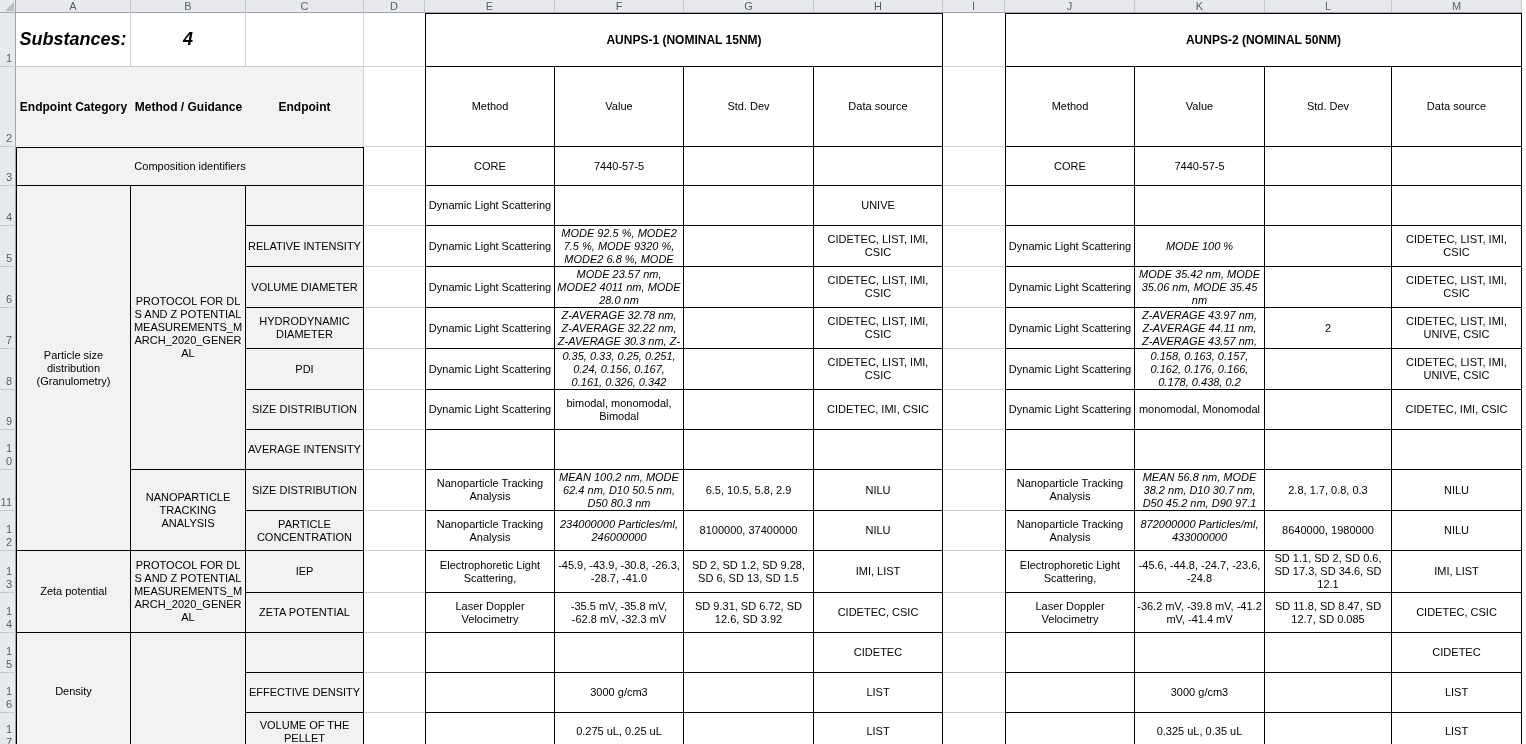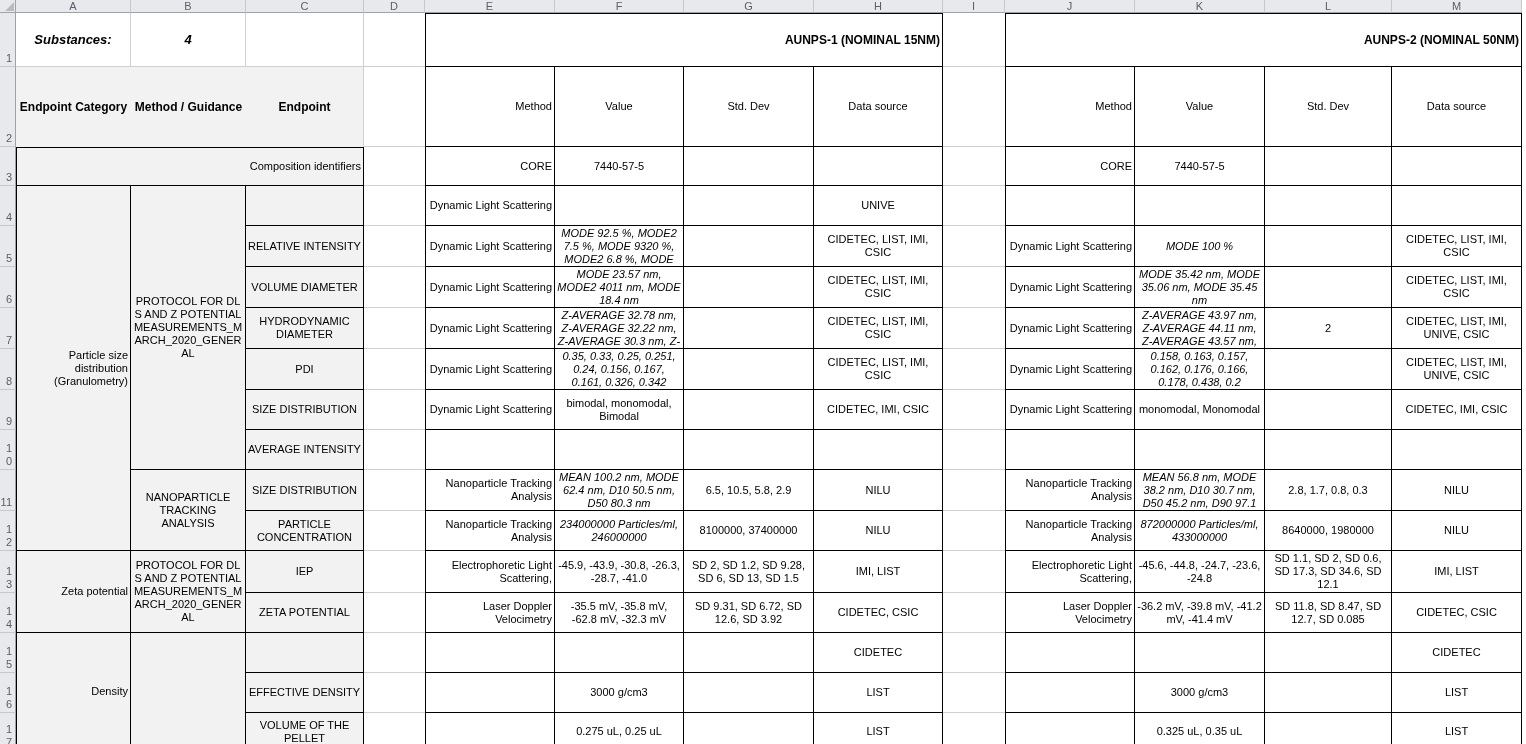--- a/index.html
+++ b/index.html
@@ -11,27 +11,27 @@
   
   td.ch{background:#e7e9ec;border-right:1px solid #c5c8cc;border-bottom:1px solid #9da3ab;
         color:#5a6068;font-size:11px;line-height:12px;padding:0;}
   td.rh{background:#e7e9ec;border-right:1px solid #9da3ab;border-bottom:1px solid #c5c8cc;
         color:#5a6068;text-align:right;padding:0 3px 1px 0;vertical-align:bottom;font-size:11px;}
   td.corner{background:#e7e9ec;border-right:1px solid #9da3ab;border-bottom:1px solid #9da3ab;position:relative;padding:0;}
   .tri{position:absolute;right:1px;bottom:1px;width:0;height:0;
        border-left:9px solid transparent;border-bottom:9px solid #b8bbc0;}
   
   td.k{border-right:1px solid #000;border-bottom:1px solid #000;}
-  td.kl{border-left:1px solid #000;text-align:right;}
+  td.kl{border-left:1px solid #000;}
   td.kt{border-top:1px solid #000;}
   td.nr{border-right:none;}
   td.nb{border-bottom:none;}
   td.g{background:#f2f2f2;}
   td.b{font-weight:bold;font-size:12px;line-height:15px;}
-  td.bi{font-weight:bold;font-style:italic;font-size:13px;}
+  td.bi{font-weight:bold;font-style:italic;font-size:18px;}
   td.brk{word-break:break-all;}
   .cw{max-height:38px;overflow:hidden;font-style:italic;}
   tr.hr0{height:13px;} tr.hr1{height:54px;} tr.hr2{height:80px;} tr.hr3{height:39px;}
   tr.hr40{height:40px;} tr.hr17{height:38px;}
 </style>
 </head>
 <body>
 
 <div>
 <table>
@@ -150,21 +150,21 @@
   <td class="k"></td>
   <td class="k">CIDETEC, LIST, IMI, CSIC</td>
 </tr>
 
 <tr class="hr40">
   <td class="rh">6</td>
   <td class="g k">VOLUME DIAMETER</td>
   <td class="nr"></td>
   <td class="k kl">Dynamic Light Scattering</td>
   <td class="k">
-            <div class="cw">MODE 23.57 nm, MODE2 4011 nm, MODE 18.4 nm</div>
+            <div class="cw">MODE 23.57 nm, MODE2 4011 nm, MODE 28.0 nm</div>
           </td>
   <td class="k"></td>
   <td class="k">CIDETEC, LIST, IMI, CSIC</td>
   <td class="nr"></td>
   <td class="k kl">Dynamic Light Scattering</td>
   <td class="k">
             <div class="cw">MODE 35.42 nm, MODE 35.06 nm, MODE 35.45 nm</div>
           </td>
   <td class="k"></td>
   <td class="k">CIDETEC, LIST, IMI, CSIC</td>

